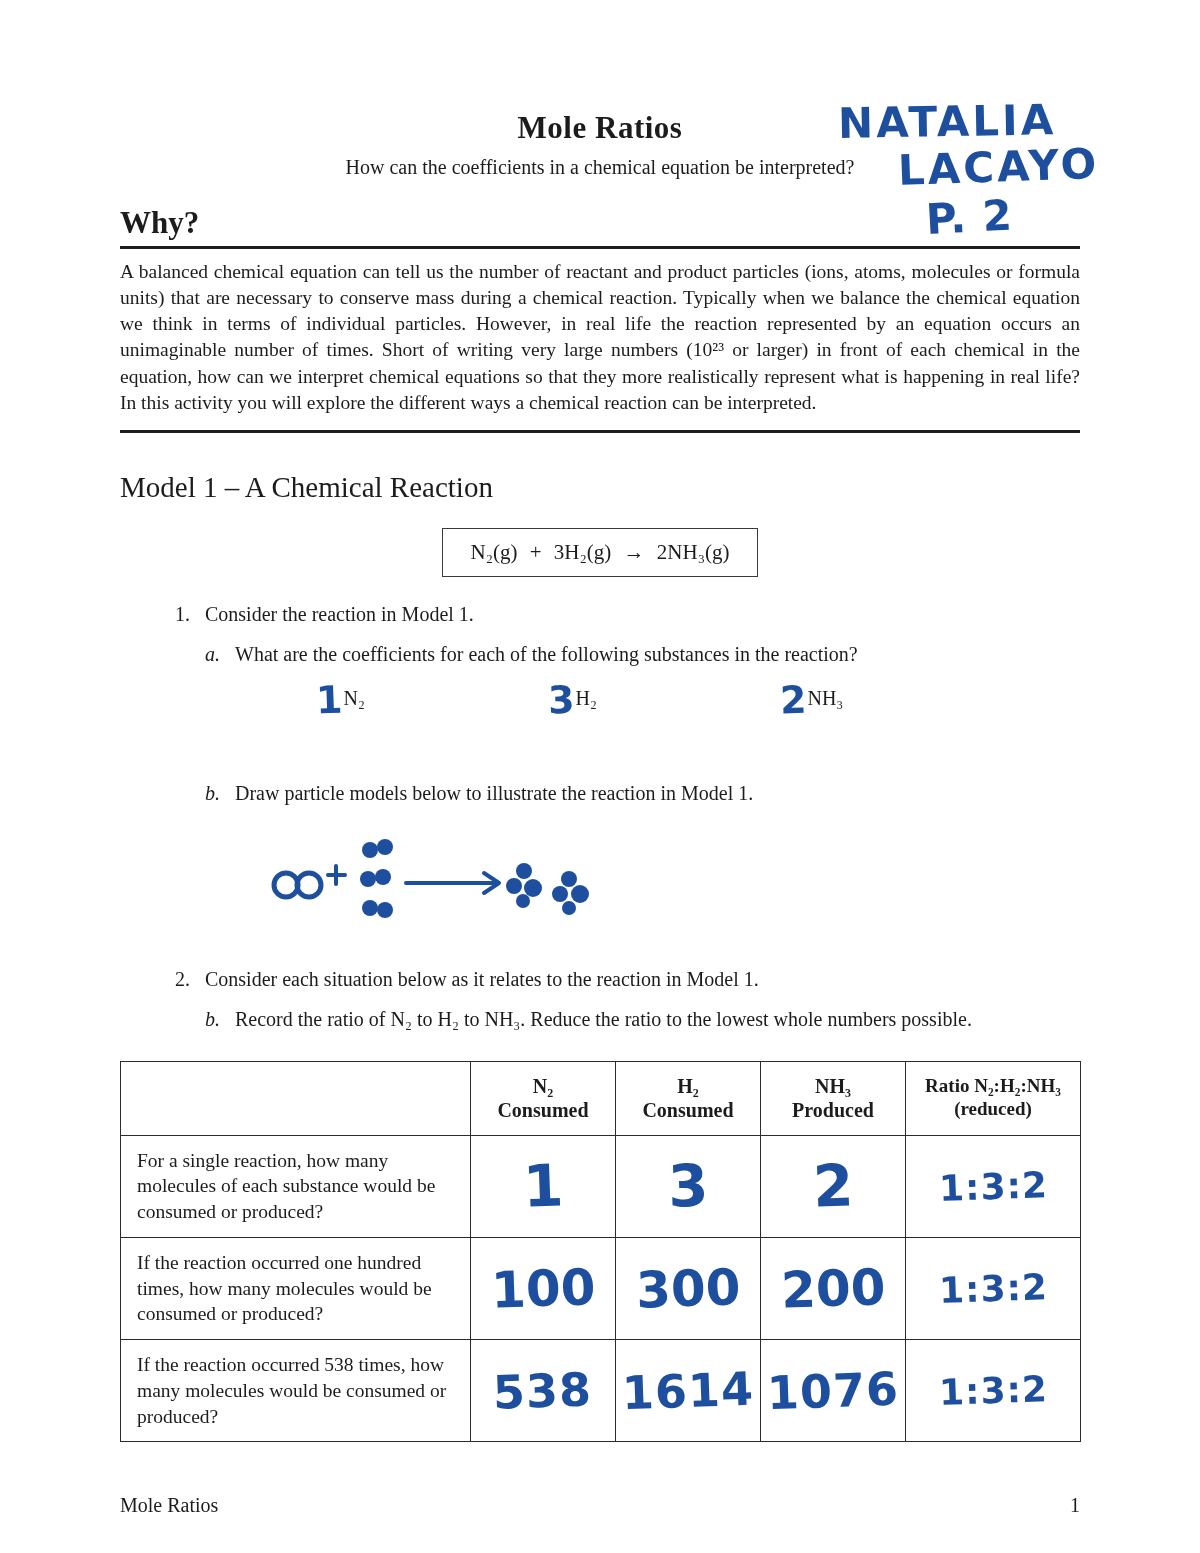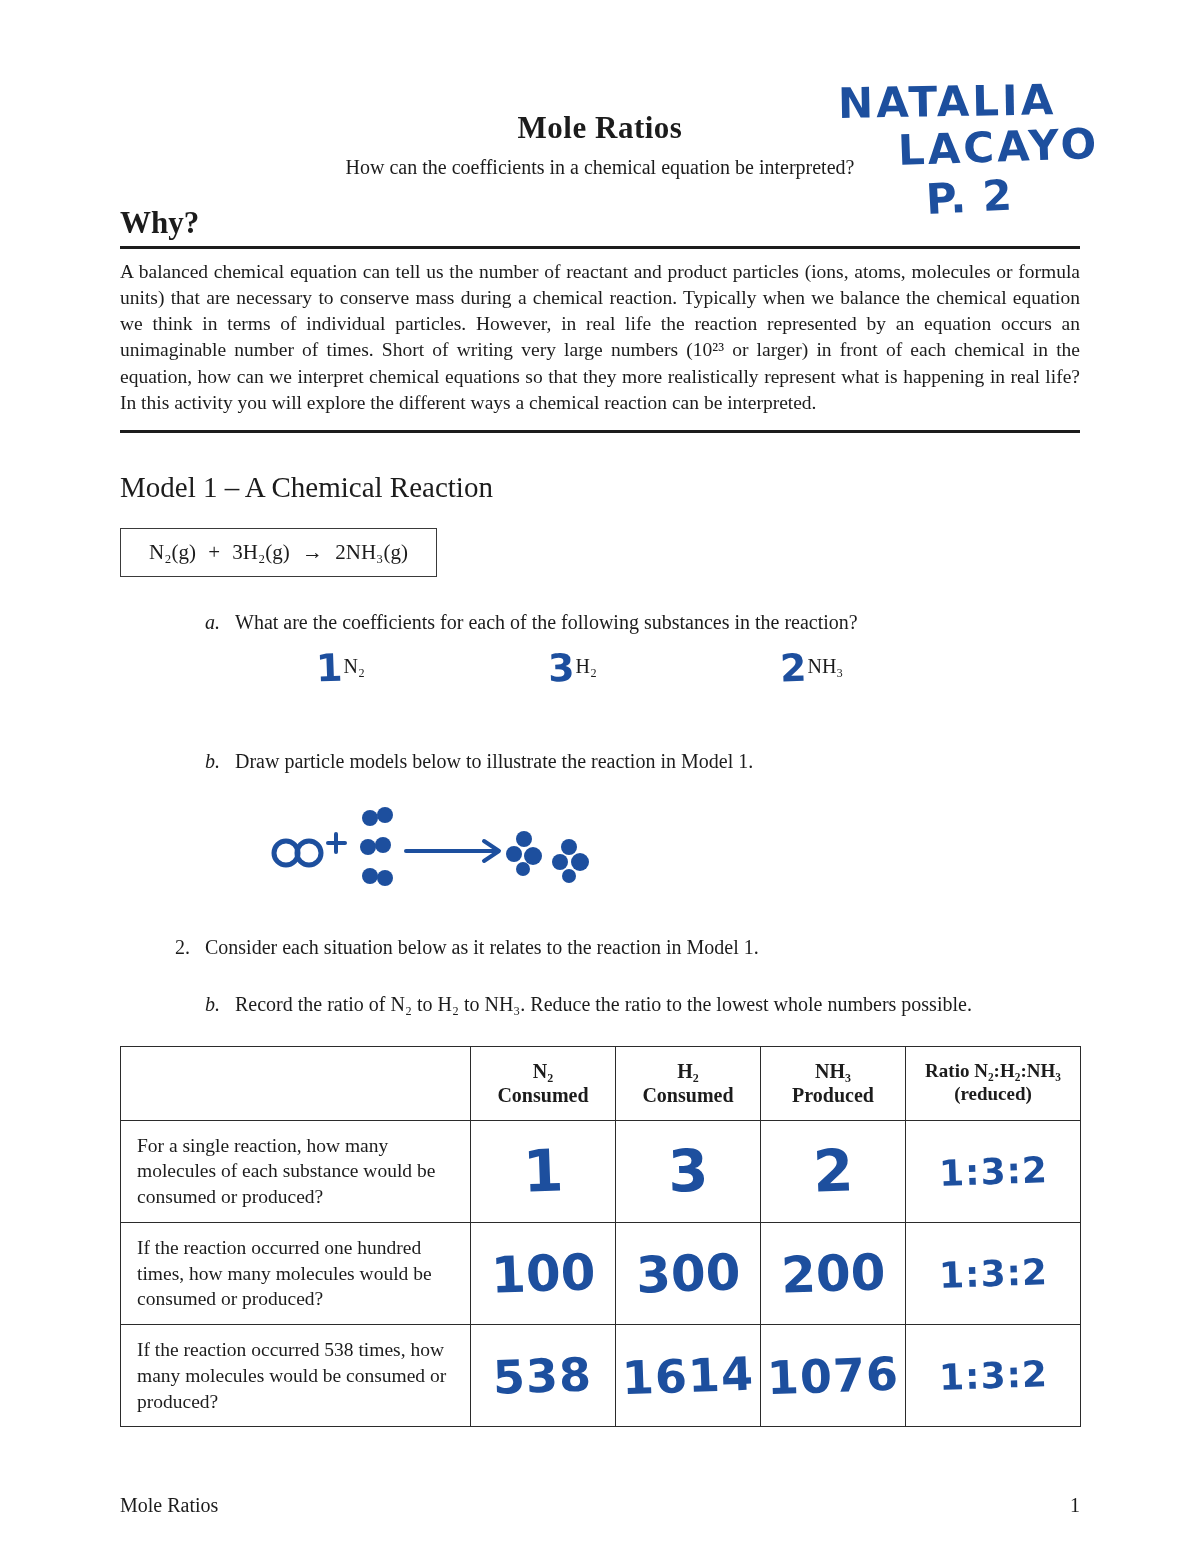--- a/index.html
+++ b/index.html
@@ -18,39 +18,39 @@
   
   .title { text-align: center; font-size: 31px; font-weight: bold; margin: 0; padding-top: 110px; letter-spacing: .5px; }
   .subtitle { text-align: center; font-size: 20px; margin-top: 10px; }
 
   
   .hand {
     font-family: "DejaVu Sans", sans-serif;
     font-weight: bold;
     color: var(--ink);
   }
-  .student-name { position: absolute; top: 83px; left: 838px; line-height: 1; }
+  .student-name { position: absolute; top: 103px; left: 838px; line-height: 1; }
   .name-line { font-size: 42px; letter-spacing: 3px; transform: rotate(-1deg); transform-origin: left; }
   .name-line.l2 { margin-left: 60px; margin-top: 5px; transform: rotate(-2deg); }
   .name-line.l3 { margin-left: 88px; margin-top: 7px; transform: rotate(-3deg); letter-spacing: 1px; }
 
   
   .why-heading { font-size: 31px; font-weight: bold; margin: 26px 0 5px; }
   .rule { border: none; border-top: 3px solid #1d1d1d; margin: 0; }
   .why-paragraph { font-size: 19.5px; line-height: 1.34; text-align: justify; margin: 10px 0 14px; }
 
   
   .model-heading { font-size: 29px; font-weight: normal; margin: 38px 0 0; }
-  .equation-wrap { text-align: left; margin-top: 24px; }
+  .equation-wrap { text-align: center; margin-top: 24px; }
   .equation-box { display: inline-block; border: 1.5px solid #3a3a3a; padding: 11px 28px; font-size: 21px; word-spacing: 7px; }
 
   
   .question { font-size: 20px; margin-top: 26px; padding-left: 55px; }
   .q-num { margin-right: 15px; }
-  .sub-item { font-size: 20px; margin-top: 34px; padding-left: 85px; }
+  .sub-item { font-size: 20px; margin-top: 17px; padding-left: 85px; }
   .sub-label { font-style: italic; margin-right: 15px; }
   .mt-lg { margin-top: 46px; }
 
   
   .coeff-row { position: relative; height: 58px; margin-top: 12px; }
   .coeff-group { position: absolute; top: 0; white-space: nowrap; }
   .coeff-group.g1 { left: 196px; }
   .coeff-group.g2 { left: 428px; }
   .coeff-group.g3 { left: 660px; }
   .coeff-value { font-size: 38px; margin-right: 1px; display: inline-block; transform: rotate(-2deg); vertical-align: -8px; }
@@ -99,20 +99,23 @@
     <h2 class="why-heading">Why?</h2>
     <hr class="rule">
     <p class="why-paragraph">A balanced chemical equation can tell us the number of reactant and product particles (ions, atoms, molecules or formula units) that are necessary to conserve mass during a chemical reaction. Typically when we balance the chemical equation we think in terms of individual particles. However, in real life the reaction represented by an equation occurs an unimaginable number of times. Short of writing very large numbers (10²³ or larger) in front of each chemical in the equation, how can we interpret chemical equations so that they more realistically represent what is happening in real life? In this activity you will explore the different ways a chemical reaction can be interpreted.</p>
     <hr class="rule">
 
     <h2 class="model-heading">Model 1 – A Chemical Reaction</h2>
     <div class="equation-wrap">
       <div class="equation-box">N₂(g) + 3H₂(g) → 2NH₃(g)</div>
     </div>
 
+    <div class="question">
+      <span class="q-num">1.</span><span>Consider the reaction in Model 1.</span>
+    </div>
     <div class="sub-item">
       <span class="sub-label">a.</span><span>What are the coefficients for each of the following substances in the reaction?</span>
     </div>
 
     <div class="coeff-row">
       <div class="coeff-group g1">
         <span class="hand coeff-value">1</span><span class="coeff-substance">N₂</span>
       </div>
       <div class="coeff-group g2">
         <span class="hand coeff-value">3</span><span class="coeff-substance">H₂</span>

